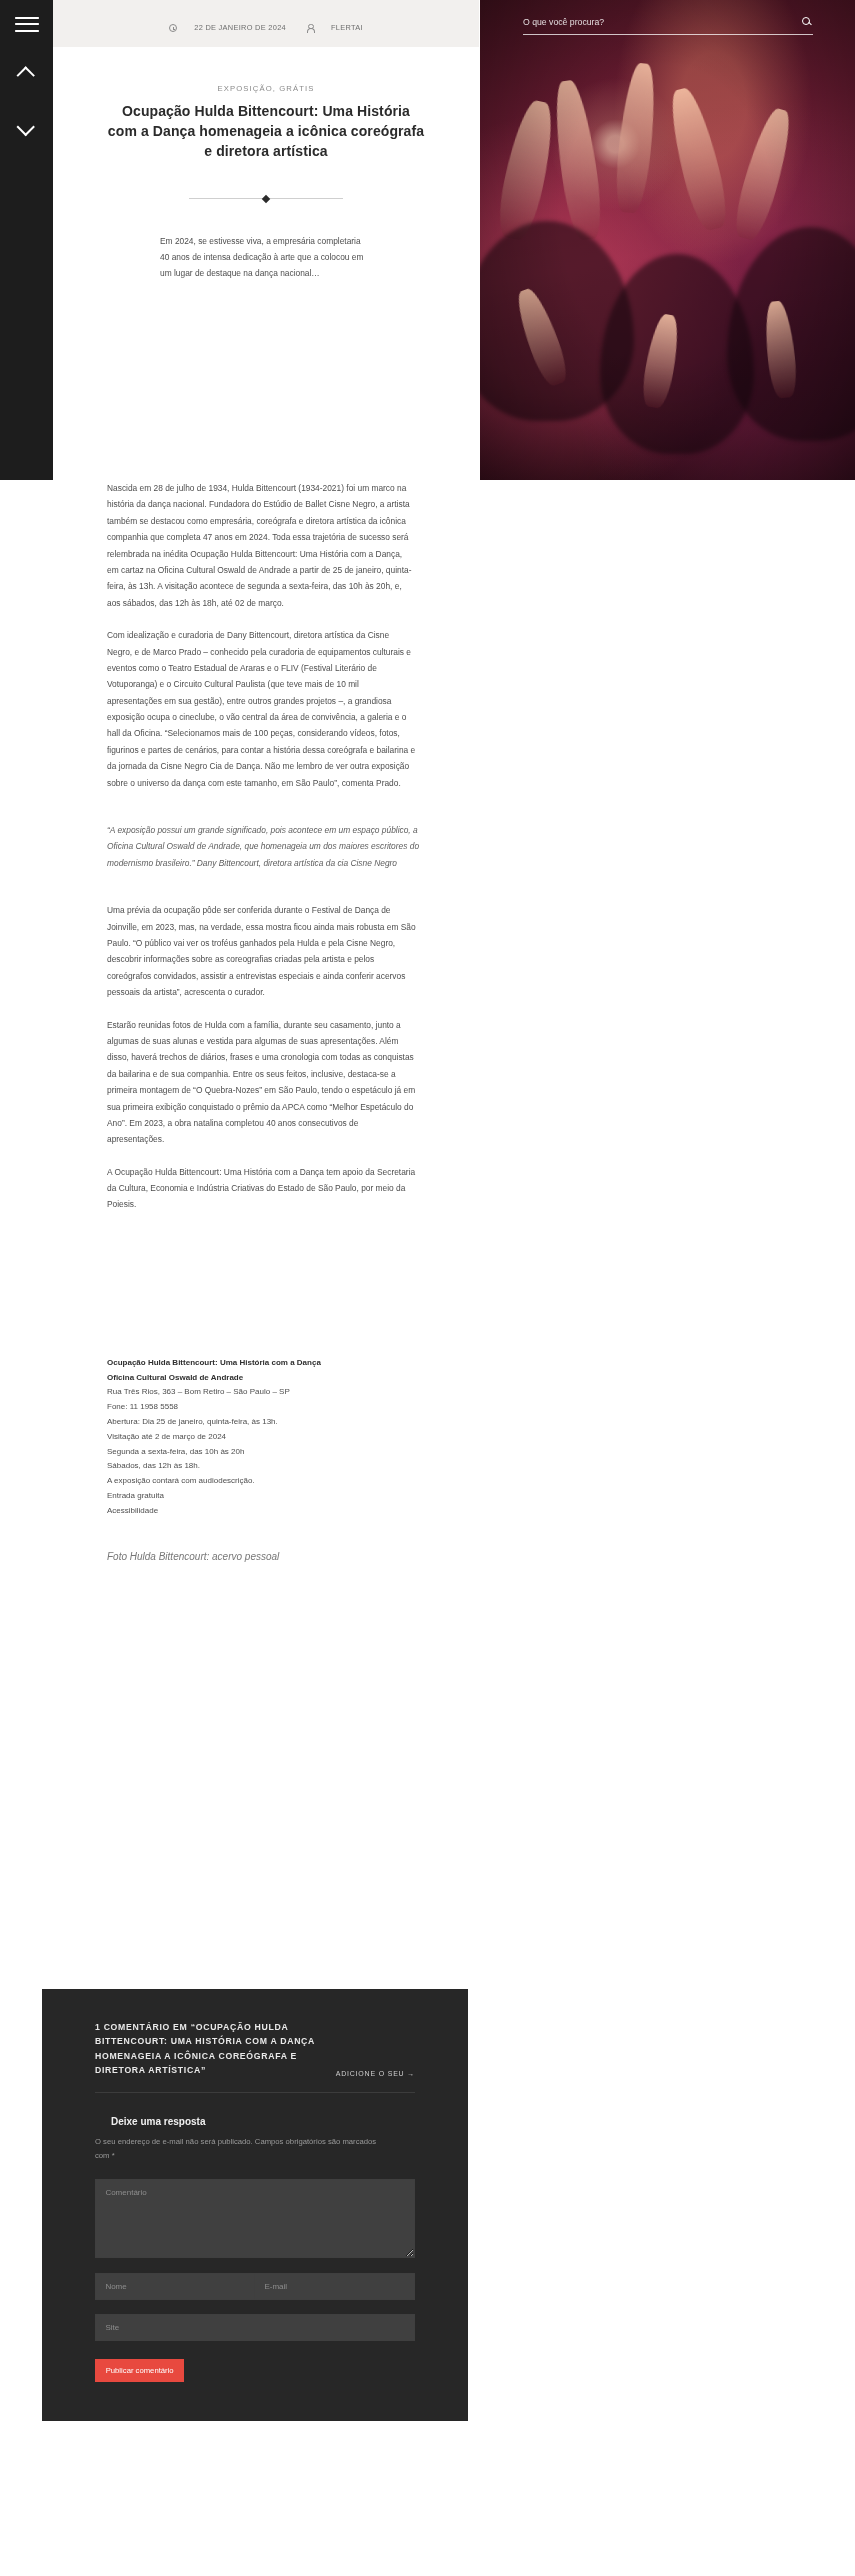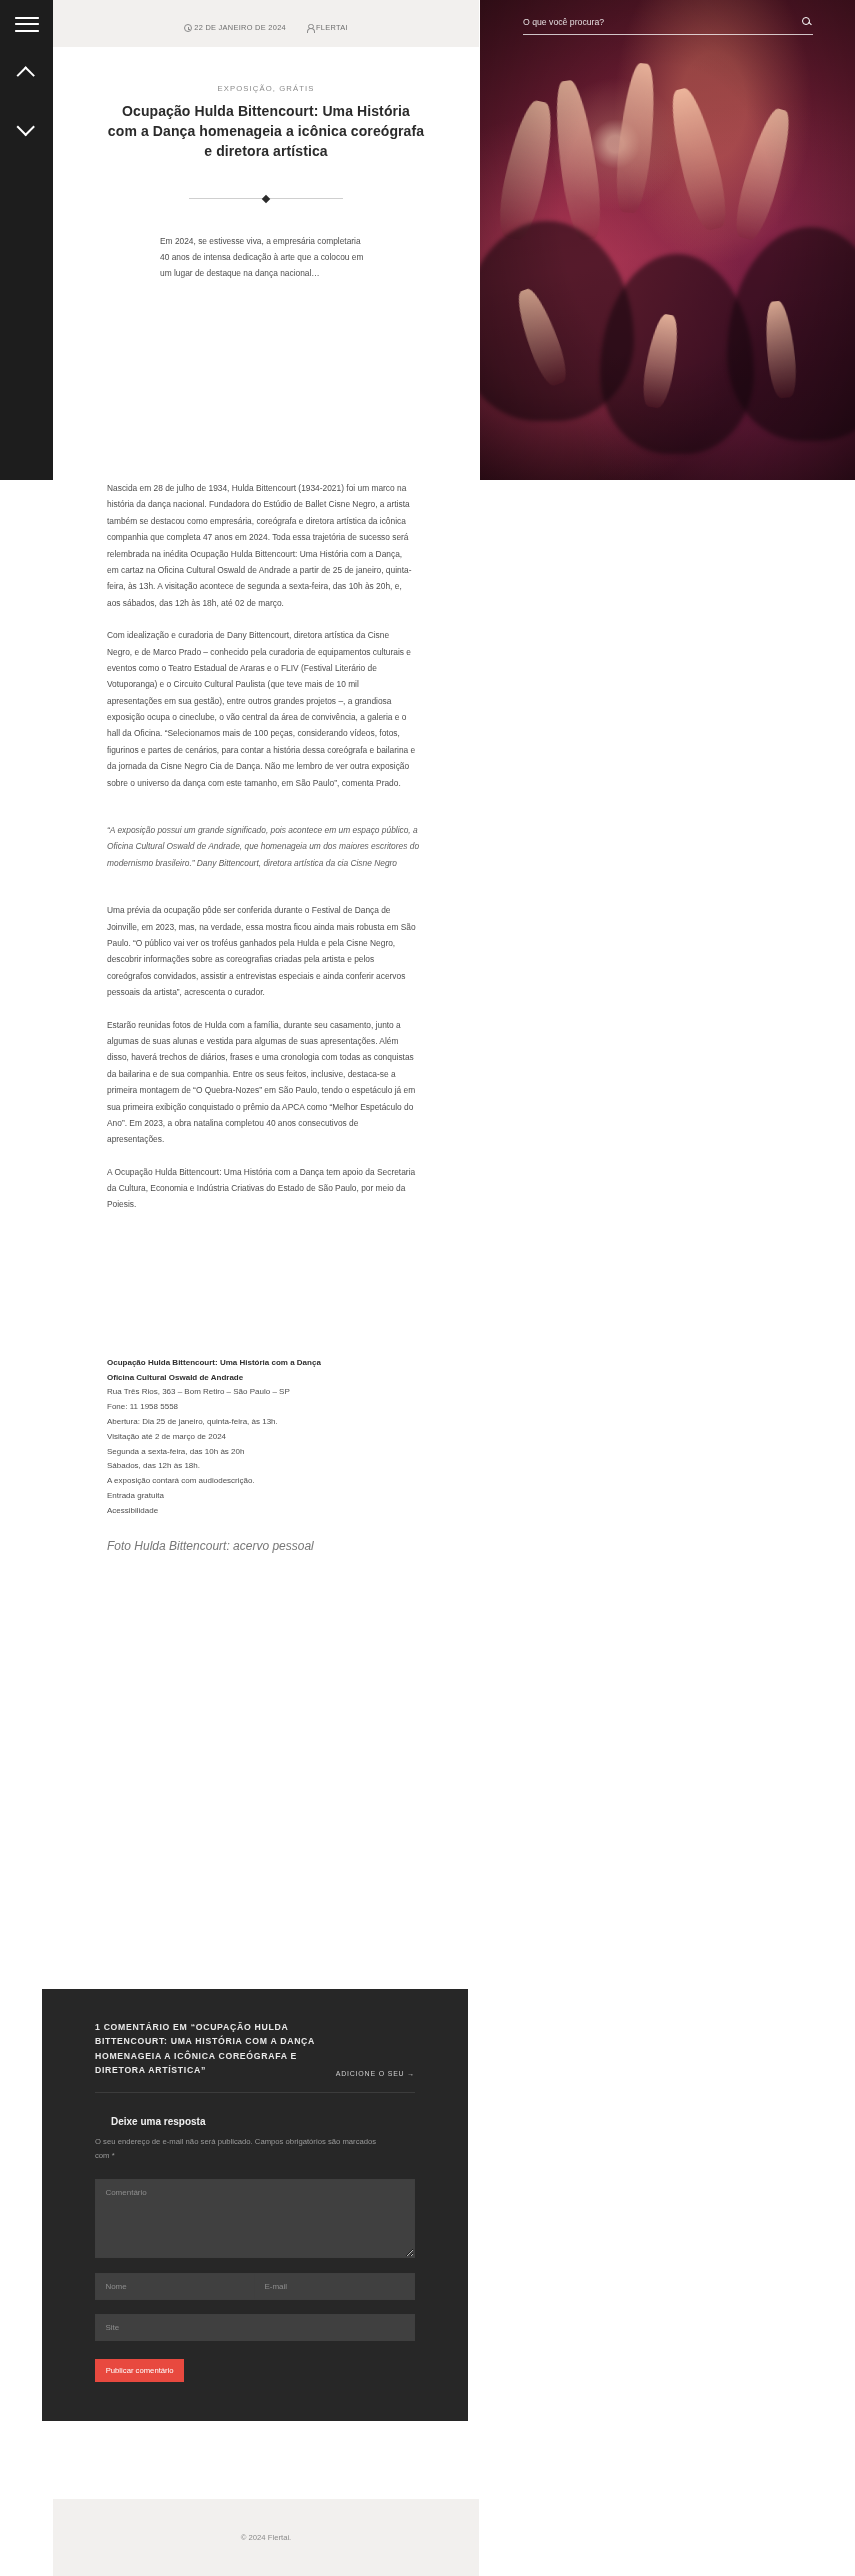--- a/index.html
+++ b/index.html
@@ -70,21 +70,21 @@
     background: #f2f0ee;
     display: flex;
     align-items: center;
     justify-content: center;
     gap: 20px;
     z-index: 20;
   }
   .meta-item {
     display: flex;
     align-items: center;
-    gap: 2px;
+    gap: 17px;
     font-size: 7.4px;
     letter-spacing: 0.3px;
     color: #6d6d6d;
     text-transform: uppercase;
     margin-top: 8px;
   }
   .meta-ico {
     display: inline-block;
     width: 8px; height: 8px;
     position: relative;
@@ -274,22 +274,22 @@
   }
   .body .spacer-lg { height: 127px; }
   .credits {
     font-size: 8px;
     line-height: 1.85;
     color: #4e4e4e;
     margin: 0;
   }
   .credits b { color: #2f2f2f; }
   .photo-credit {
-    margin-top: 20px;
-    font-size: 12px;
+    margin-top: 32px;
+    font-size: 10px;
     font-style: italic;
     color: #777;
   }
 
   
   .comments {
     position: absolute;
     left: 42px;
     top: 1989px;
     width: 426px;
@@ -484,18 +484,15 @@
     <p class="reply-note">O seu endereço de e-mail não será publicado. Campos obrigatórios são marcados com *</p>
     <textarea class="field" placeholder="Comentário" style=""></textarea>
     <div class="field-row">
       <input class="field" type="text" value="" placeholder="Nome" style="">
       <input class="field" type="text" value="" placeholder="E-mail" style="">
     </div>
     <input class="field field-single" type="text" value="" placeholder="Site" style="">
     <button class="submit">Publicar comentário</button>
   </div>
 
-  <div class="footer">
-    <div class="footer-text">© 2024 Flertai.</div>
-  </div>
 
 </div>
 
 
 </body></html>

